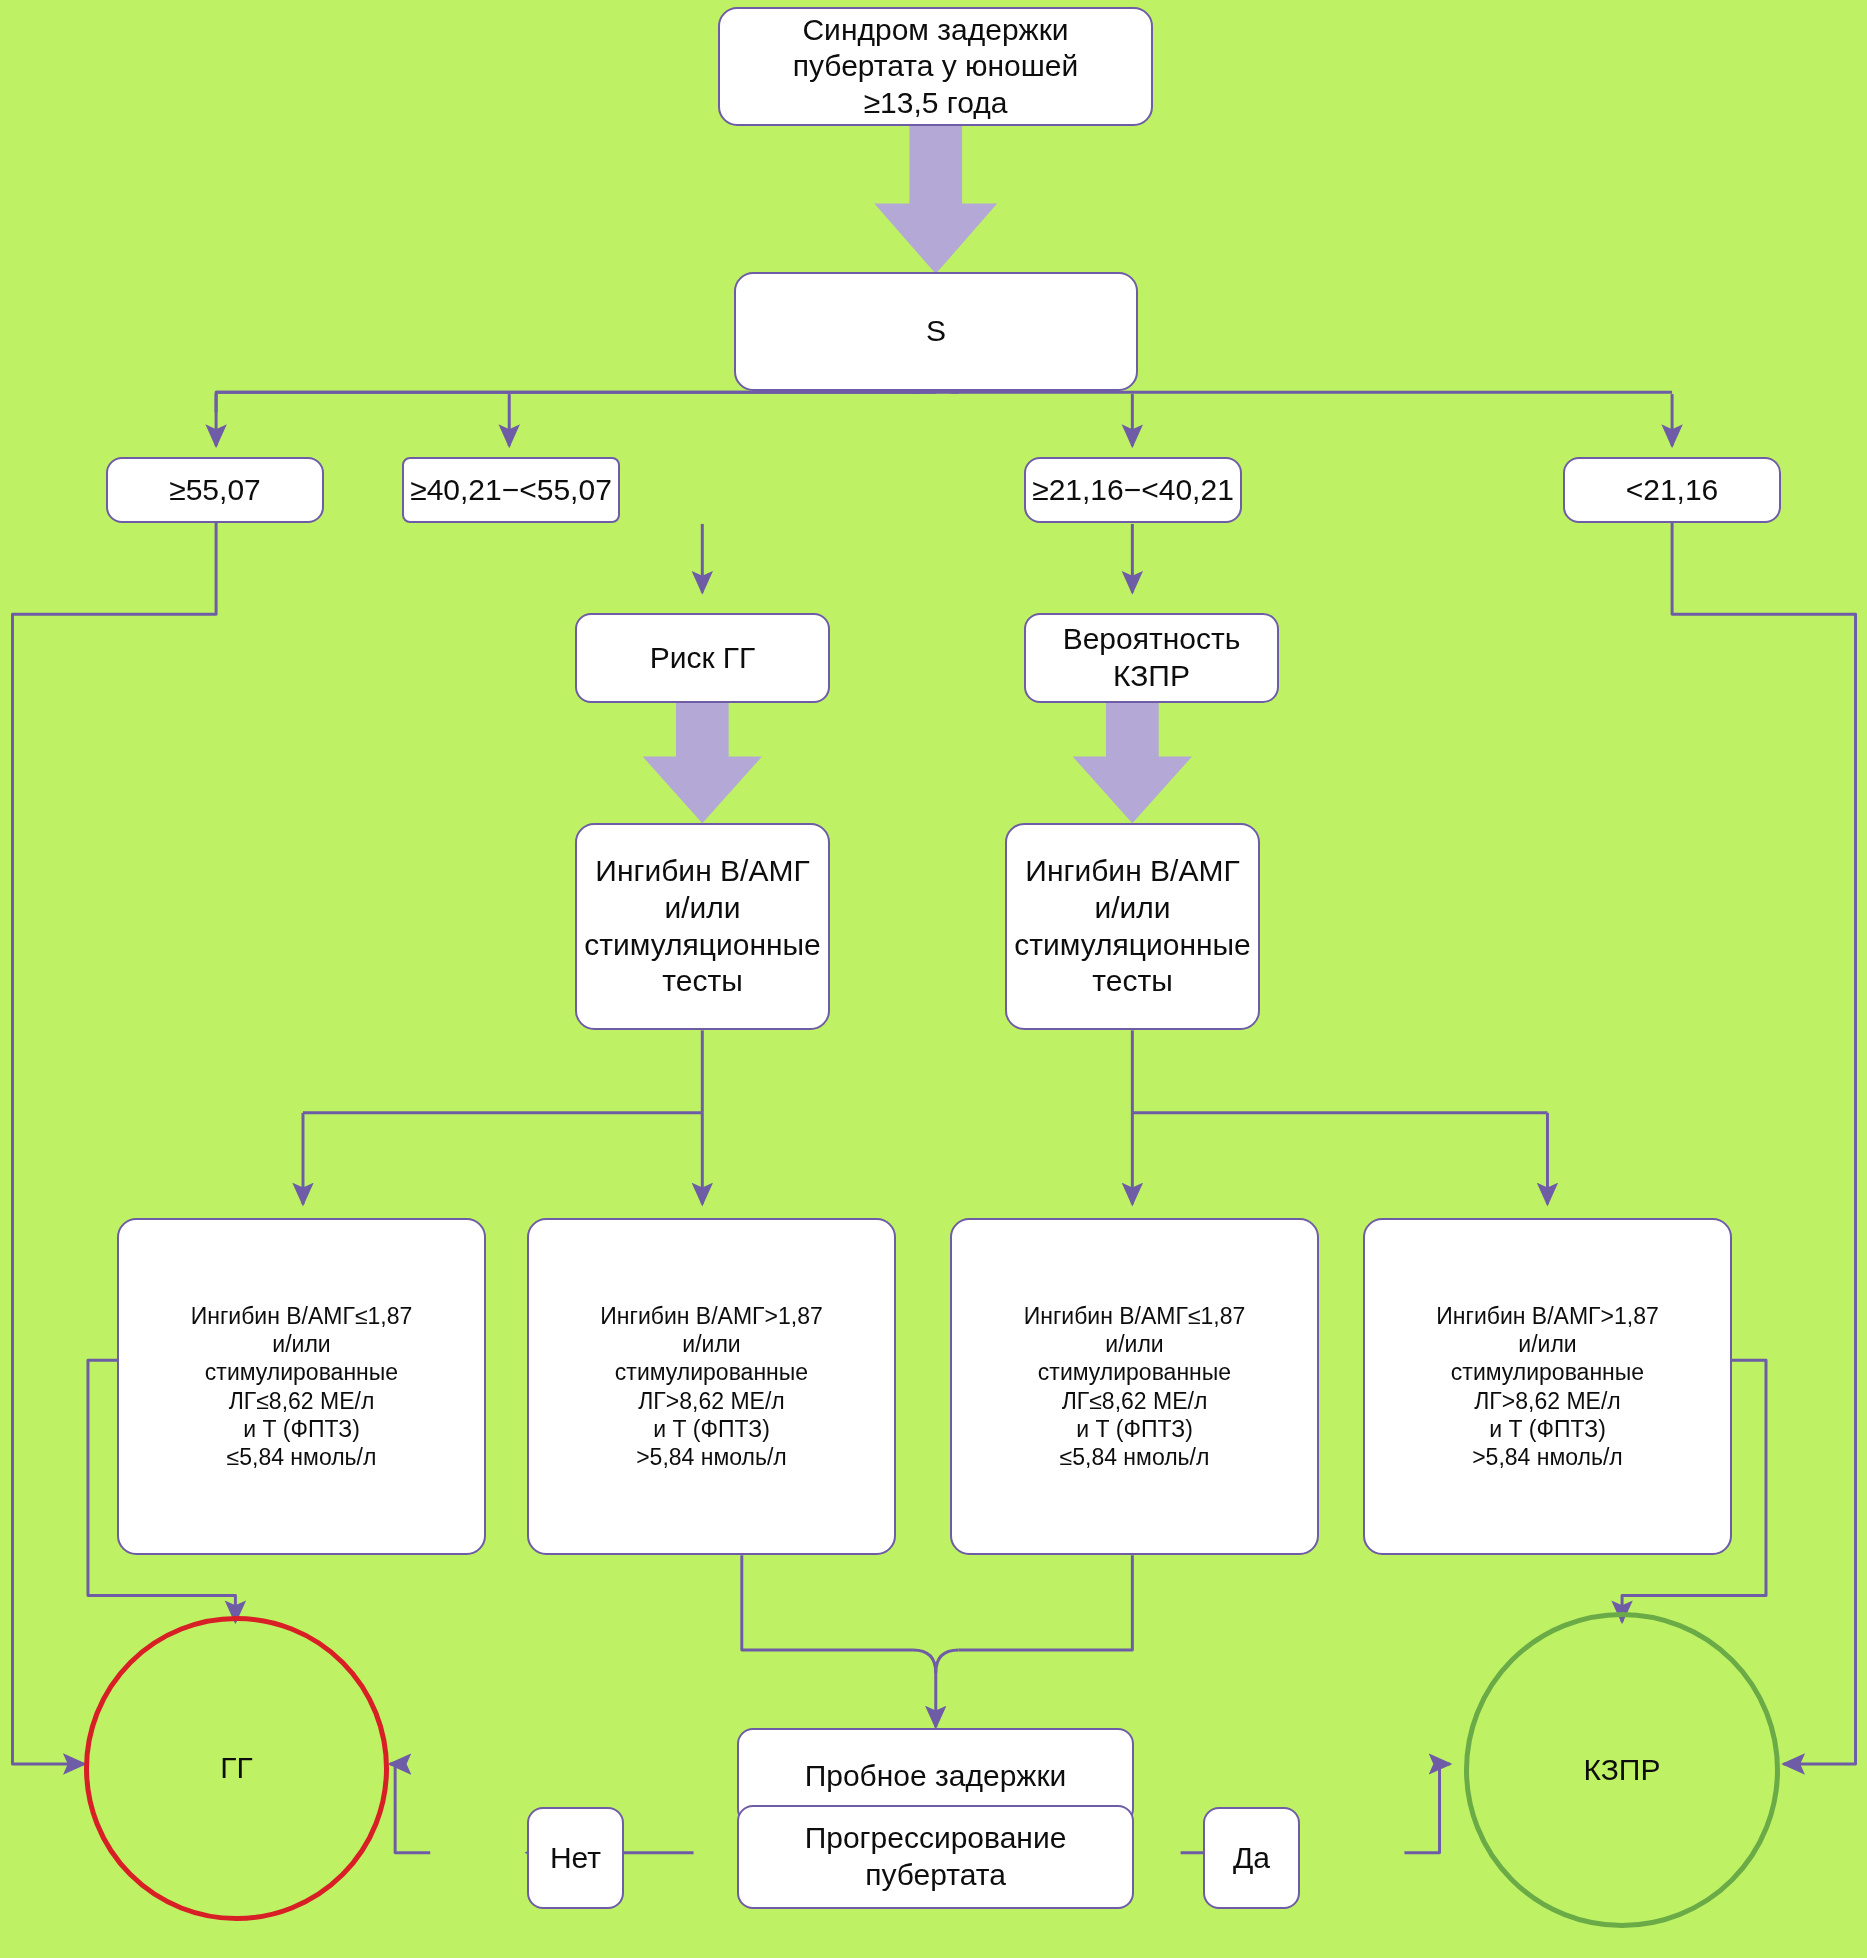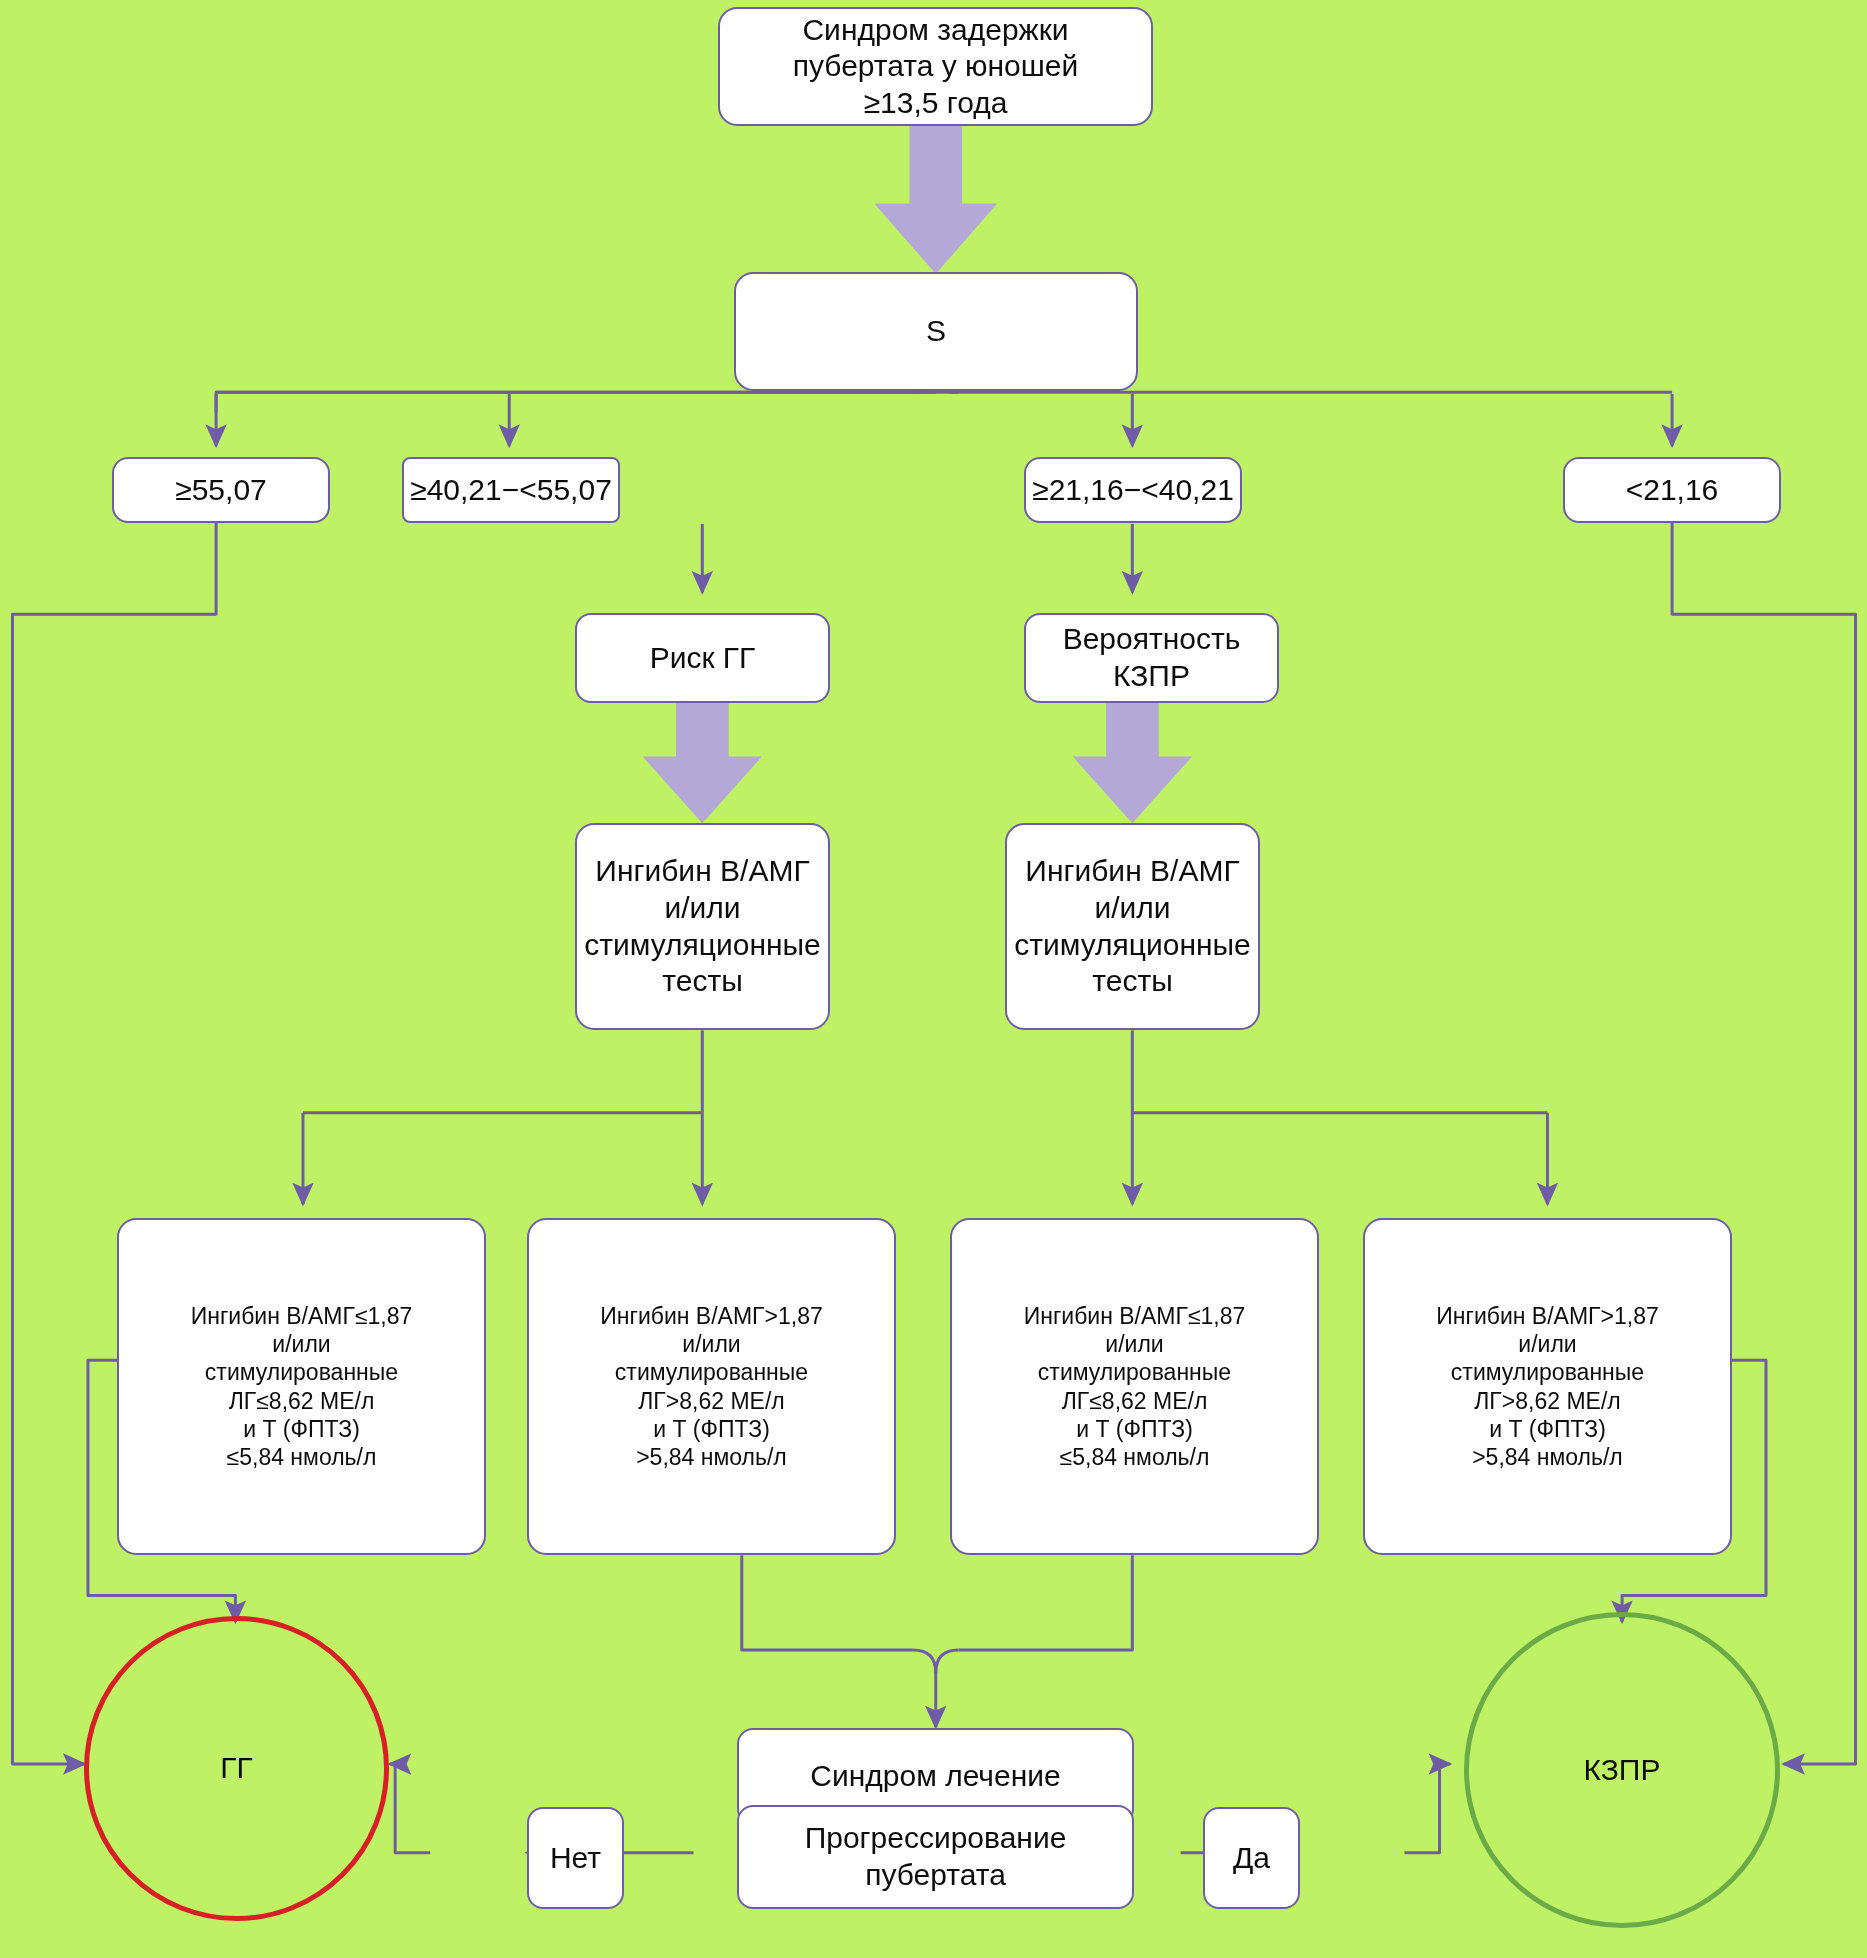--- a/index.html
+++ b/index.html
@@ -91,21 +91,21 @@
       <path d="M1260,800 L1320,800 L1320,862 L1358,862 L1290,938 L1222,862 L1260,862 Z"></path>
     </g>
   </svg>
 
   <div class="node rbox lbl f34" style="left:718px;top:7px;width:435px;height:119px;">Синдром задержки
 пубертата у юношей
 ≥13,5 года</div>
 
   <div class="node rbox lbl f34" style="left:734px;top:272px;width:404px;height:119px;">S</div>
 
-  <div class="node rbox-sm lbl f34" style="left:112px;top:457px;width:218px;height:66px;">≥55,07</div>
+  <div class="node rbox-sm lbl f34" style="left:106px;top:457px;width:218px;height:66px;">≥55,07</div>
 
   <div class="node rbox-sm lbl f34" style="left:402px;top:457px;width:218px;height:66px;border-radius:8px;">≥40,21−&lt;55,07</div>
 
   <div class="node rbox-sm lbl f34" style="left:1024px;top:457px;width:218px;height:66px;">≥21,16−&lt;40,21</div>
 
   <div class="node rbox-sm lbl f34" style="left:1563px;top:457px;width:218px;height:66px;">&lt;21,16</div>
 
   <div class="node rbox-sm lbl f34" style="left:575px;top:613px;width:255px;height:90px;">Риск ГГ</div>
 
   <div class="node rbox-sm lbl f34" style="left:1024px;top:613px;width:255px;height:90px;">Вероятность
@@ -142,21 +142,21 @@
 и Т (ФПТЗ)
 ≤5,84 нмоль/л</div>
 
   <div class="node rbox lbl f33" style="left:1363px;top:1218px;width:369px;height:337px;">Ингибин В/АМГ&gt;1,87
 и/или
 стимулированные
 ЛГ&gt;8,62 МЕ/л
 и Т (ФПТЗ)
 &gt;5,84 нмоль/л</div>
 
-  <div class="node rbox-sm lbl f34" style="left:737px;top:1728px;width:397px;height:97px;">Синдром лечение</div>
+  <div class="node rbox-sm lbl f34" style="left:737px;top:1728px;width:397px;height:97px;">Пробное задержки</div>
 
   <div class="node rbox-sm lbl f34" style="left:737px;top:1805px;width:397px;height:104px;">Прогрессирование
 пубертата</div>
 
   <div class="node rbox-sm lbl f34" style="left:527px;top:1807px;width:97px;height:102px;">Нет</div>
 
   <div class="node rbox-sm lbl f34" style="left:1203px;top:1807px;width:97px;height:102px;">Да</div>
 
   <div class="node circ lbl f34" style="left:84px;top:1616px;width:305px;height:305px;border:5.3px solid #d81f26;">ГГ</div>
 

